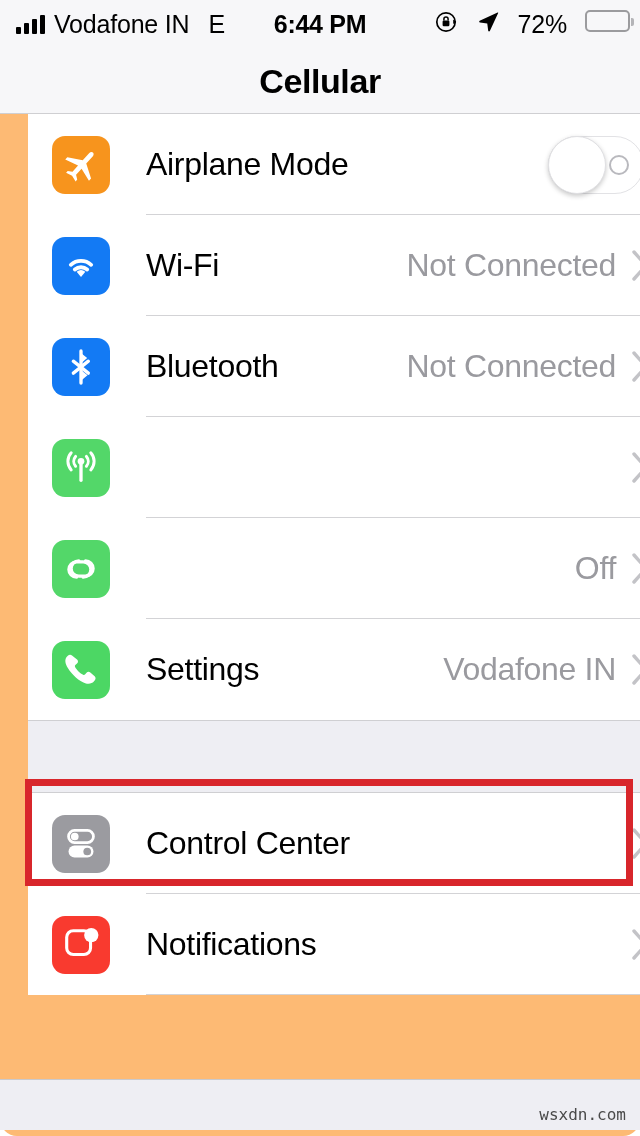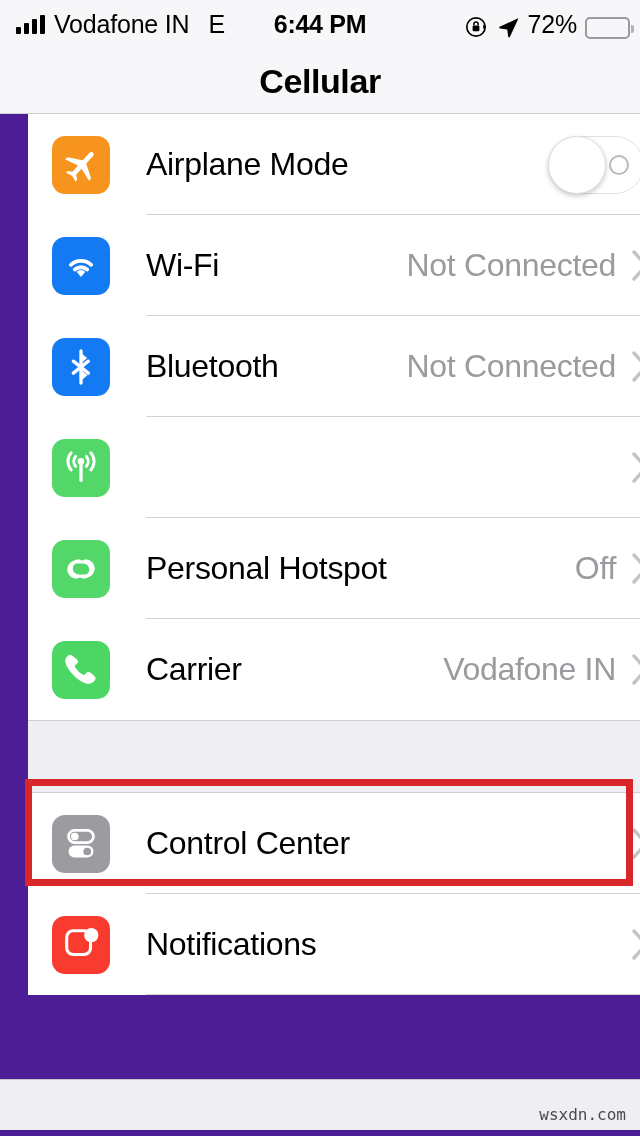--- a/index.html
+++ b/index.html
@@ -7,21 +7,22 @@
     width: 640px;
     height: 1136px;
     background: #ffffff;
     font-family: "Liberation Sans", sans-serif;
     overflow: hidden;
   }
   #screen {
     position: relative;
     width: 640px;
     height: 1136px;
-    background: #4c1d95;
+    background: #fdba74;
+    border-radius: 17px;
   }
 
   
   .status-bar {
     position: absolute;
     top: 0; left: 0;
     width: 640px;
     height: 48px;
     background: #f7f7f9;
     display: flex;
@@ -60,22 +61,22 @@
     left: 0; right: 0;
     text-align: center;
     font-size: 25px;
     font-weight: bold;
     letter-spacing: -0.3px;
   }
   .sb-right {
     position: absolute;
     right: 10px;
     display: flex;
-    align-items: flex-end;
-    gap: 8px;
+    align-items: flex-start;
+    gap: 18px;
   }
   .rotlock { width: 24px; height: 24px; display: block; }
   .locarrow { width: 23px; height: 23px; display: block; }
   .batt-pct { font-size: 25px; }
   .battery {
     position: relative;
     width: 45px; height: 22px;
     border: 2px solid #9b9b9e;
     border-radius: 5px;
     padding: 2px;
@@ -356,39 +357,38 @@
         <span class="sep"></span>
       </div>
 
       <div class="row">
         <span class="icon-tile" style="background:#53D769">
           <svg width="40" height="40" viewBox="0 0 24 24">
             <path d="M14.7 7.1a4.6 4.6 0 0 1 0 9.2h-4a4.6 4.6 0 0 1 0-9.2" fill="none" stroke="#fff" stroke-width="1.9" stroke-linecap="round"></path>
             <path d="M9.3 16.9a4.6 4.6 0 0 1 0-9.2h4a4.6 4.6 0 0 1 0 9.2" fill="none" stroke="#fff" stroke-width="1.9" stroke-linecap="round"></path>
           </svg>
         </span>
-        <span class="row-label">Personal Hotspot</span>
         <span class="row-right">
           <span class="row-value">Off</span>
           <span class="chevron">
             <svg width="18" height="31" viewBox="0 0 18 31">
                 <path d="M2 2l12 13.5L2 29" fill="none" stroke="#c3c3c7" stroke-width="3.4" stroke-linecap="round" stroke-linejoin="round"></path>
               </svg>
           </span>
         </span>
         <span class="sep"></span>
       </div>
 
       <div class="row nosep">
         <span class="icon-tile" style="background:#4CD764">
           <svg width="40" height="40" viewBox="0 0 24 24">
             <path d="M6.6 3.3c-.7-.7-1.8-.6-2.5.1l-.6.7c-1.4 1.6-1.1 4 .7 6.9 1.2 2 2.9 3.9 4.7 5.5 1.9 1.6 3.9 2.9 5.6 3.4 2.3.7 4.1.2 5.2-1l.6-.7c.6-.7.6-1.8-.1-2.4l-2.6-2.3c-.7-.6-1.7-.5-2.3.2l-.9 1c-.3.3-.7.4-1.1.2-.9-.4-1.9-1.1-2.8-2-.9-.9-1.7-1.9-2.1-2.8-.2-.4-.1-.8.2-1.1l1-.9c.7-.6.8-1.6.2-2.3z" fill="#fff"></path>
           </svg>
         </span>
-        <span class="row-label">Carrier</span>
+        <span class="row-label">Settings</span>
         <span class="row-right">
           <span class="row-value">Vodafone IN</span>
           <span class="chevron">
             <svg width="18" height="31" viewBox="0 0 18 31">
                 <path d="M2 2l12 13.5L2 29" fill="none" stroke="#c3c3c7" stroke-width="3.4" stroke-linecap="round" stroke-linejoin="round"></path>
               </svg>
           </span>
         </span>
 
       </div>

